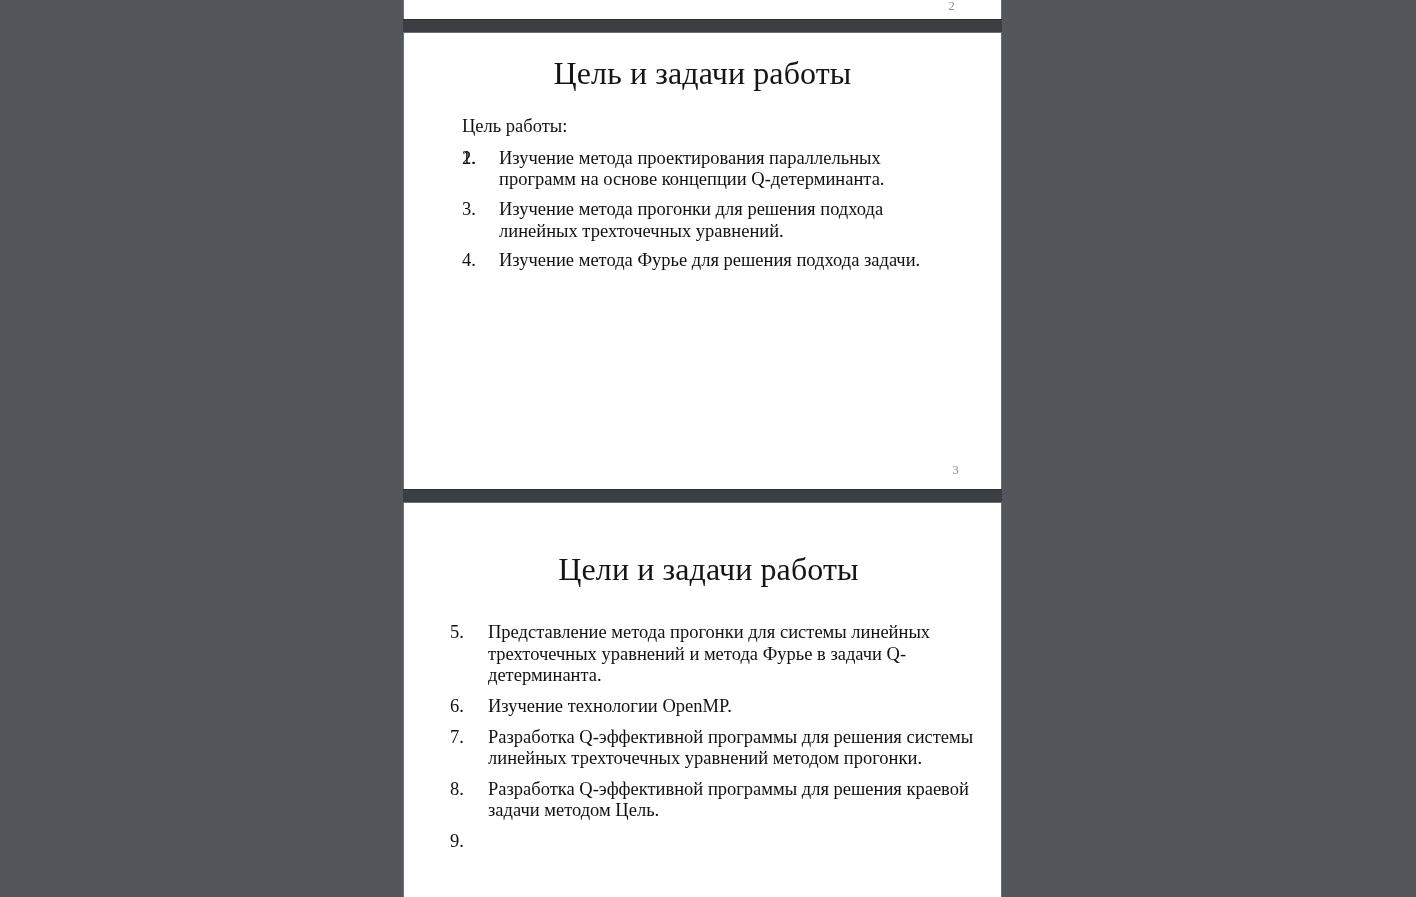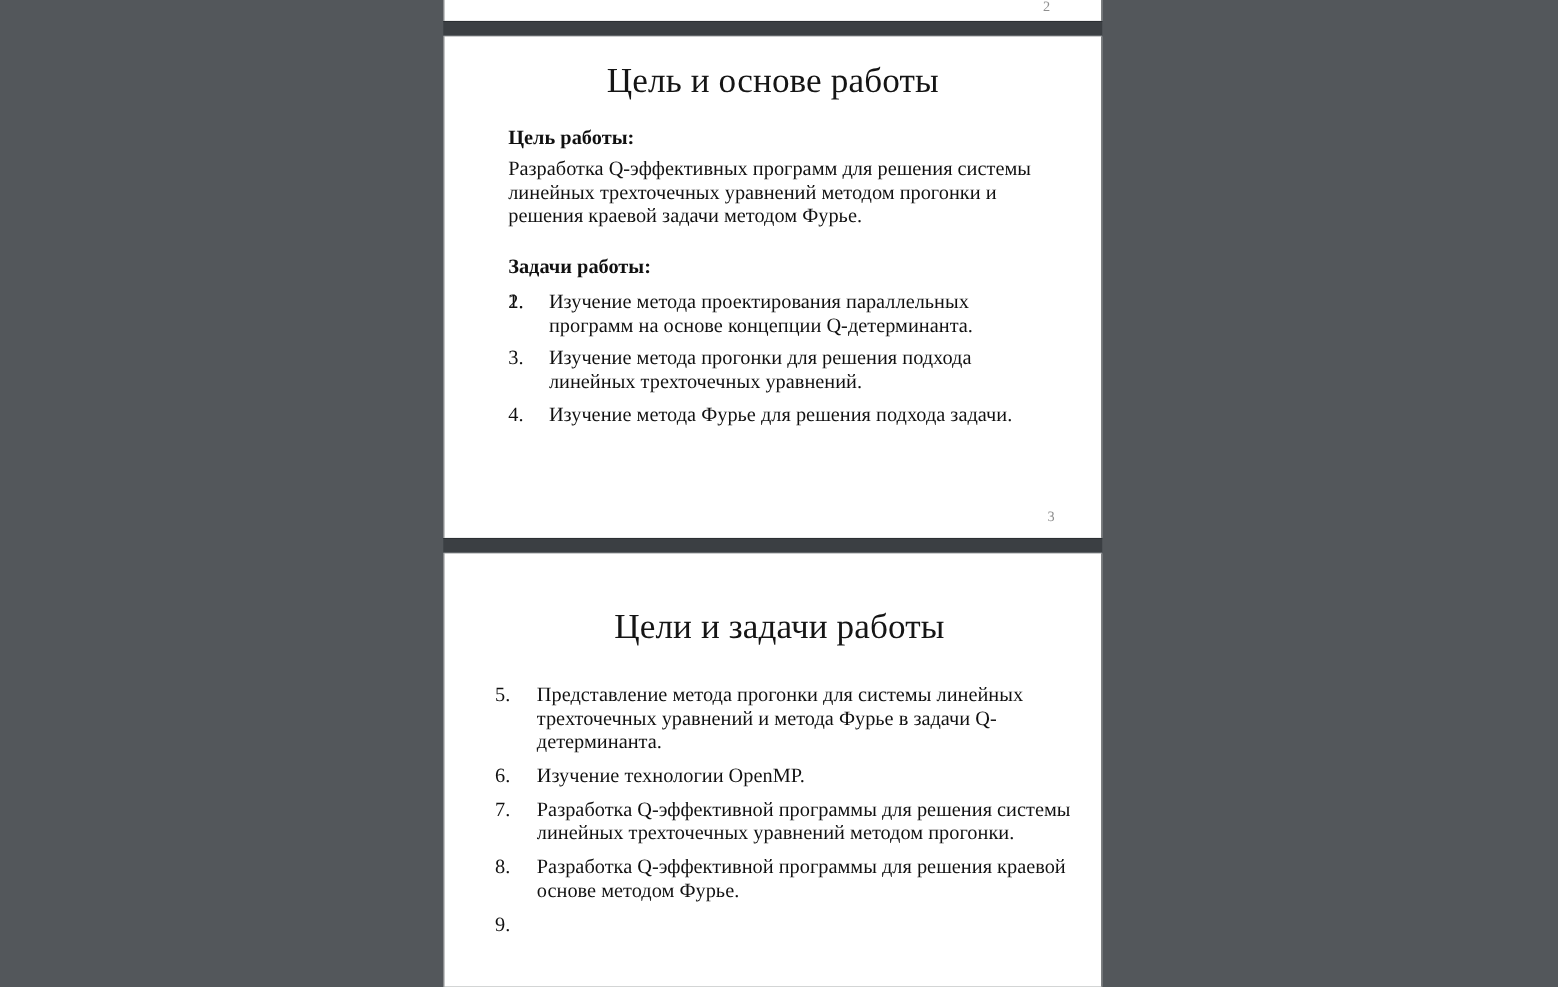--- a/index.html
+++ b/index.html
@@ -85,21 +85,21 @@
   .slide-two .slide-title {
     padding-top: 48px;
     padding-left: 12px;
   }
 
   .body-block {
     padding: 0 46px 0 58px;
   }
 
   .lead-heading {
-    font-weight: bold;
+    font-weight: normal;
     font-size: 18.5px;
     color: #111111;
     margin: 24px 0 6px 0;
     line-height: 1.18;
   }
 
   .lead-paragraph {
     font-size: 18.5px;
     color: #111111;
     margin: 0;
@@ -143,26 +143,24 @@
 
 <div class="viewer">
 
   <div class="slide slide-partial-top">
     <span class="page-number top-partial">2</span>
   </div>
 
   <div class="slide-gap"></div>
 
   <div class="slide slide-one">
-    <h1 class="slide-title">Цель и основе работы</h1>
+    <h1 class="slide-title">Цель и задачи работы</h1>
 
     <div class="body-block">
       <p class="lead-heading">Цель работы:</p>
-      <p class="lead-paragraph">Разработка Q-эффективных программ для решения системы линейных трехточечных уравнений методом прогонки и решения краевой задачи методом Фурье.</p>
-      <p class="lead-heading">Задачи работы:</p>
 
       <ol class="task-list">
         <li>
           <span class="li-num">1.</span>
         </li>
         <li>
           <span class="li-num">2.</span>
           <span>Изучение метода проектирования параллельных программ на основе концепции Q-детерминанта.</span>
         </li>
         <li>
@@ -193,21 +191,21 @@
         <li>
           <span class="li-num">6.</span>
           <span>Изучение технологии OpenMP.</span>
         </li>
         <li>
           <span class="li-num">7.</span>
           <span>Разработка Q-эффективной программы для решения системы линейных трехточечных уравнений методом прогонки.</span>
         </li>
         <li>
           <span class="li-num">8.</span>
-          <span>Разработка Q-эффективной программы для решения краевой основе методом Фурье.</span>
+          <span>Разработка Q-эффективной программы для решения краевой задачи методом Цель.</span>
         </li>
         <li>
           <span class="li-num">9.</span>
         </li>
       </ol>
     </div>
   </div>
 
 </div>
 

